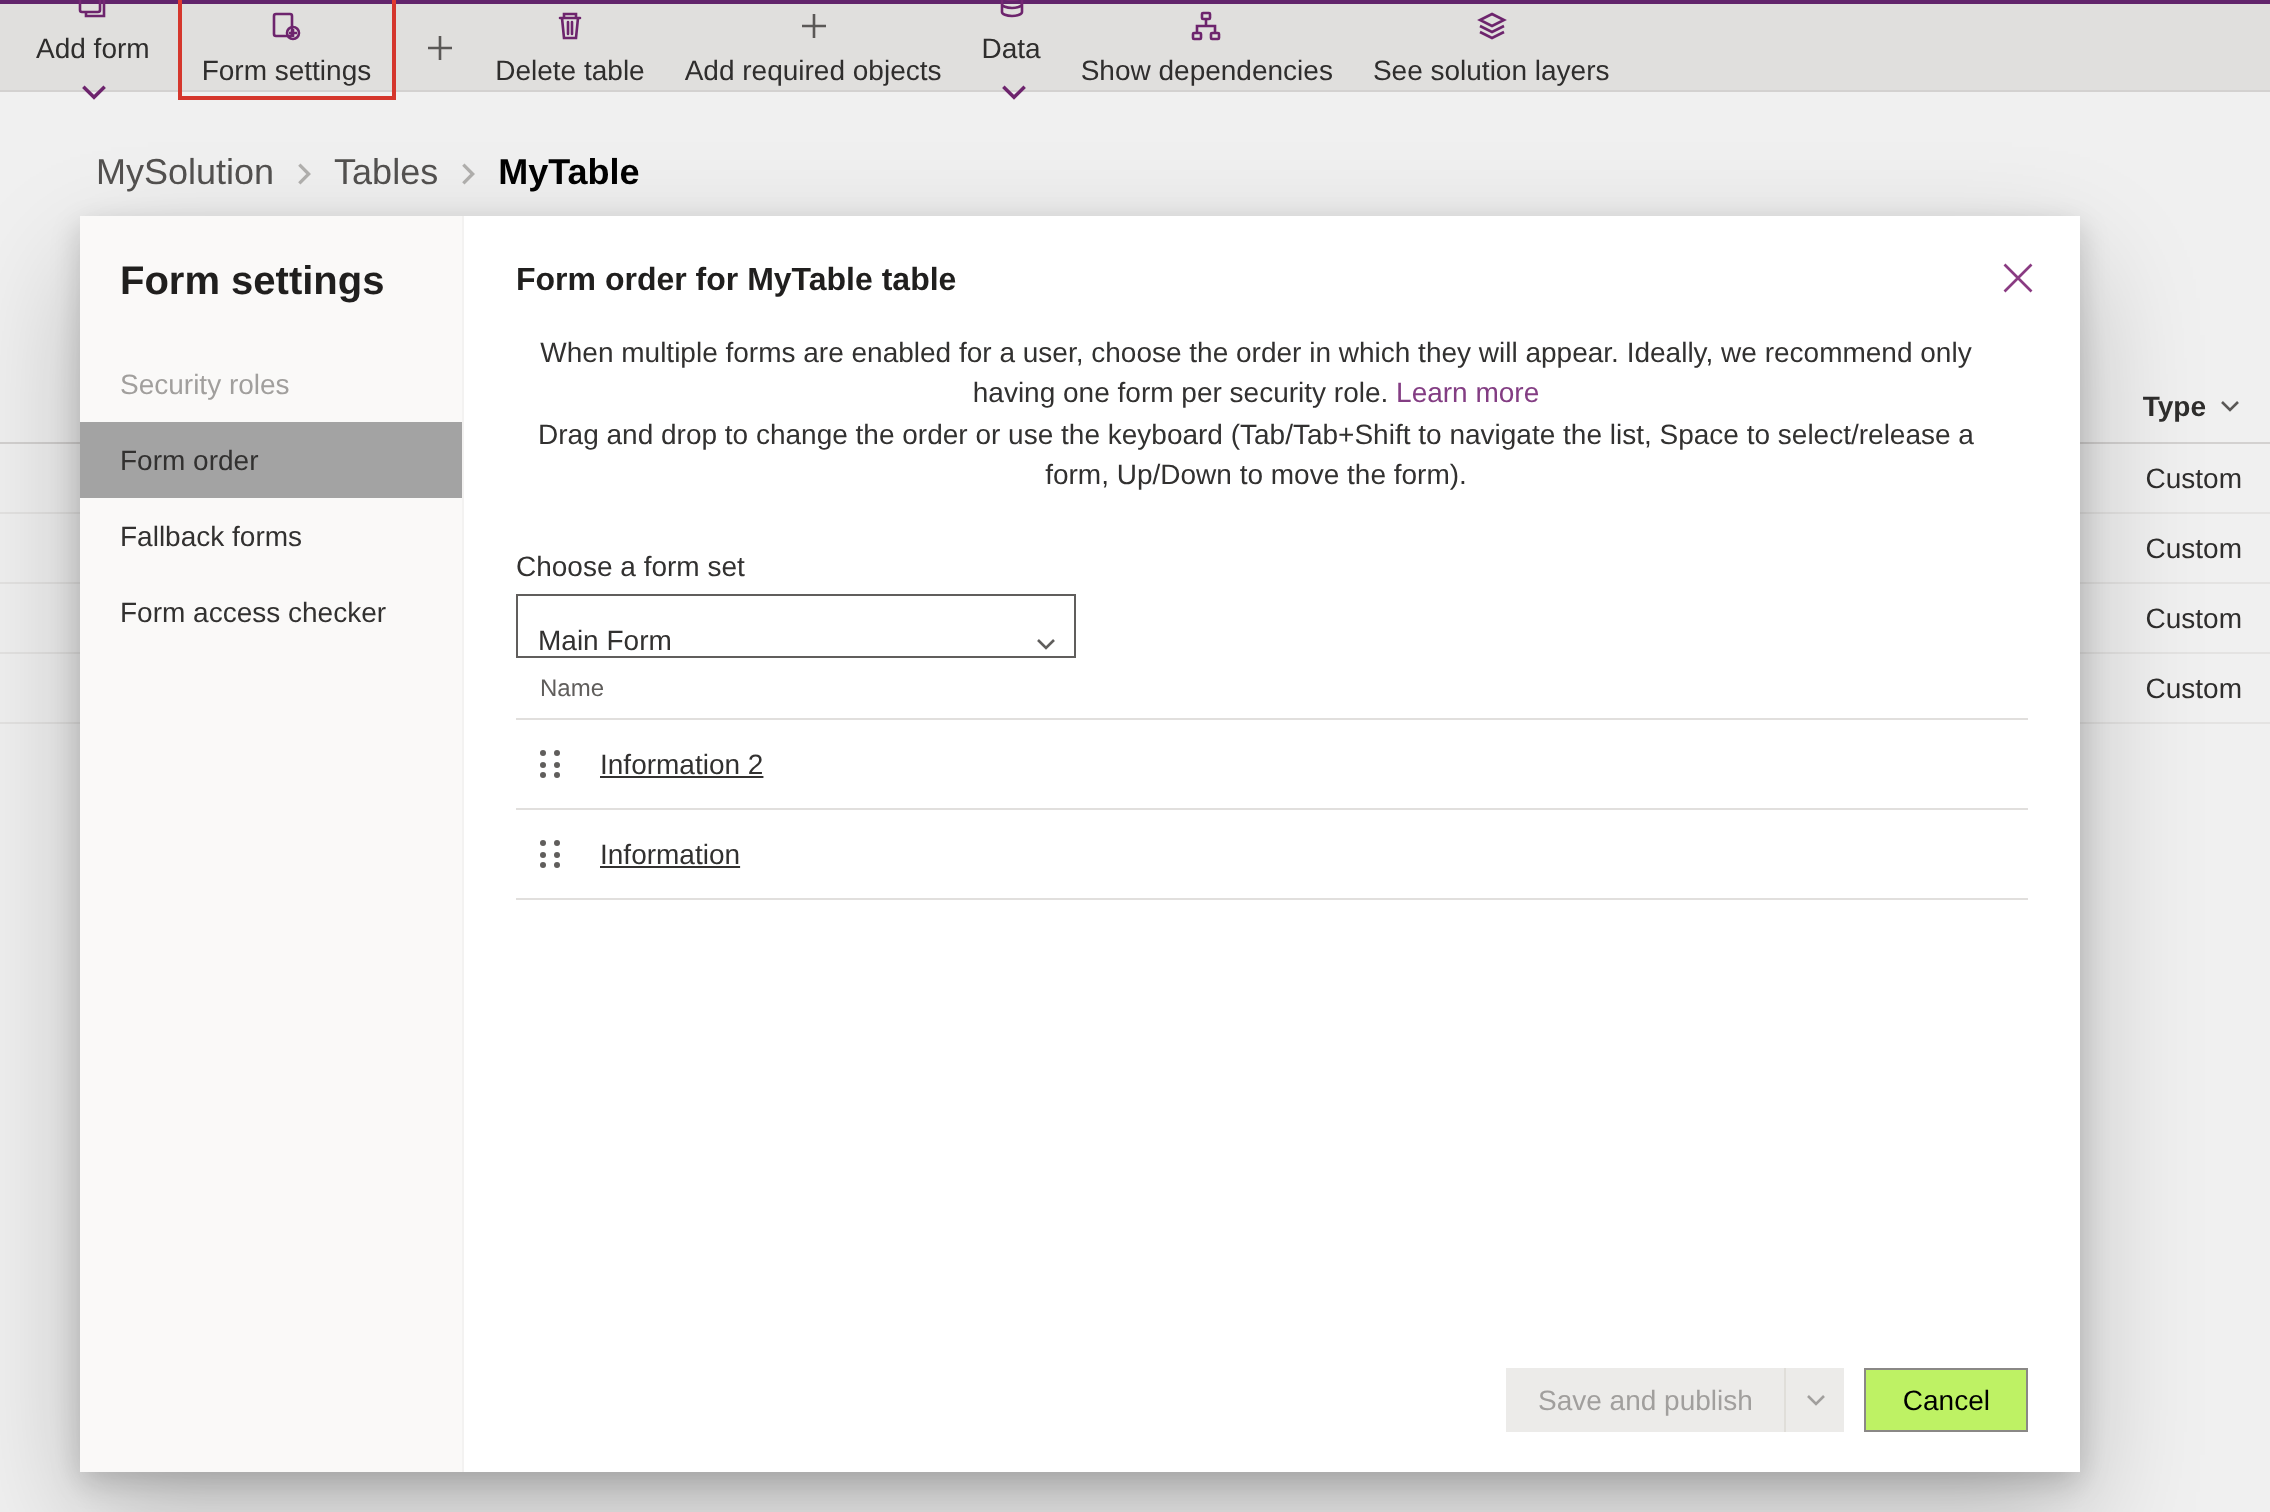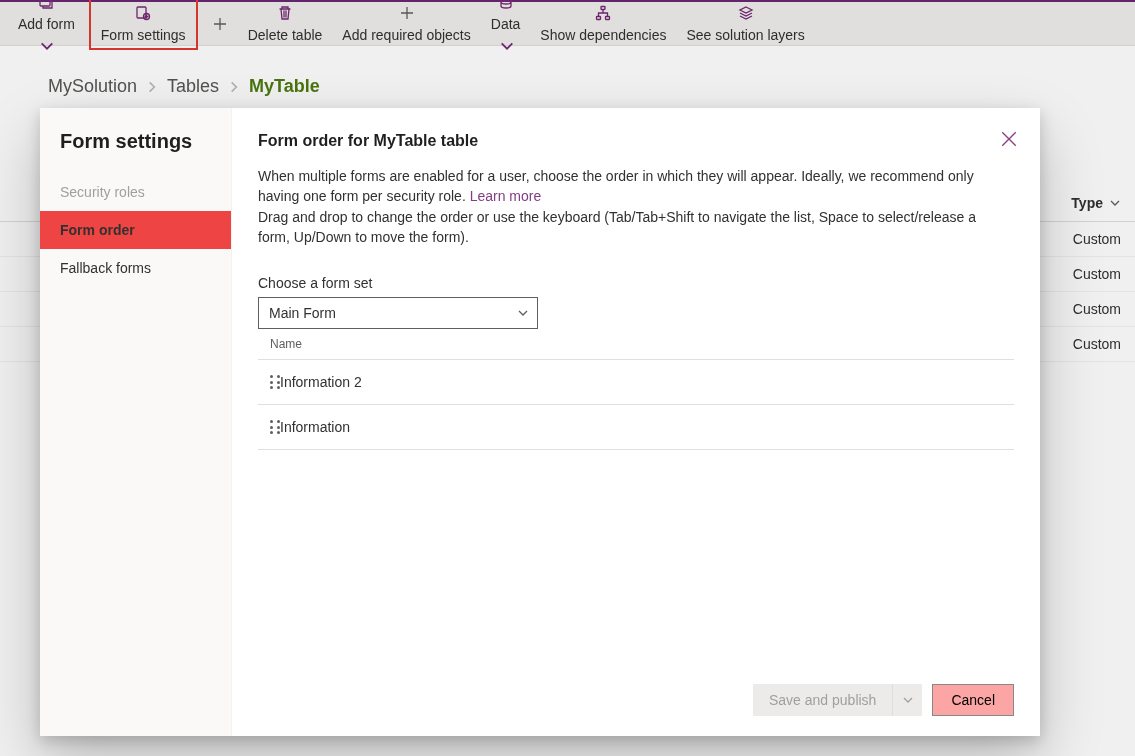--- a/index.html
+++ b/index.html
@@ -72,21 +72,21 @@
     
     .breadcrumbs{
       display:flex;
       align-items:center;
       gap: 8px;
       padding: 30px 0 0 48px;
       font-size: 18px;
       text-align: right;
     }
     .breadcrumbs .crumb{ color: #595755; cursor:pointer; }
-    .breadcrumbs .crumb.current{ color: #4d7c0f; font-weight:600; cursor:default;}
+    .breadcrumbs .crumb.current{ color: #000000; font-weight:600; cursor:default;}
     .breadcrumbs .sep-chevron{
       width:14px;height:14px; color:#bdbbb9;
     }
     .breadcrumbs .sep-chevron path{ stroke:#bdbbb9; stroke-width:1.4; fill:none; }
 
     
     .bg-table{
       position:absolute;
       top: 195px; left:0; right:0;
     }
@@ -135,22 +135,22 @@
       color:#201f1e;
     }
     .sb-item{
       padding: 11px 20px;
       font-size:14px;
       color: var(--text-primary);
       cursor:pointer;
     }
     .sb-item.dim{ color: #a19f9d; }
     .sb-item.active{
-      background:#ef4444;
-      font-weight:700;
+      background:#a3a3a3;
+      font-weight:400;
     }
 
     .dialog-main{
       flex:1;
       padding: 24px 26px 20px;
       position:relative;
       display:flex;
       flex-direction:column;
     }
     .dialog-main h2{
@@ -164,54 +164,56 @@
       cursor:pointer;
     }
     .close-x svg{ width:18px;height:18px; display:block;}
     .close-x svg path{ stroke: #8a3b82; stroke-width:1.2; }
 
     .desc{
       font-size:14px;
       color:#323130;
       line-height: 1.45;
       max-width: 740px;
+      text-align: center;
     }
     .desc a{ color: var(--text-link); text-decoration:none; cursor:pointer; }
 
     .field-label{
       font-size:14px; font-weight:400; margin-top:28px; margin-bottom:6px;
     }
     .select{
       width: 280px;
       height: 32px;
       border:1px solid #605e5c;
       display:flex;
-      align-items:center;
+      align-items:flex-end;
       justify-content:space-between;
       padding: 0 8px 0 10px;
       cursor:pointer;
       font-size:14px;
     }
     .select svg{ width:12px; height:12px; }
     .select svg path{ stroke:#605e5c; stroke-width:1.3; fill:none; }
 
     .list-head{
       padding: 8px 12px;
       font-size:12px;
       color: var(--text-secondary);
       border-bottom:1px solid var(--border-subtle);
     }
     .list-row{
       display:flex;
       align-items:center;
-      gap:0;
+      gap:20px;
       padding: 14px 12px;
       border-bottom:1px solid var(--border-subtle);
       font-size:14px;
       cursor:grab;
+      text-decoration:underline;
     }
     .grip{
       width:10px; height:14px; position:relative;
       flex-shrink:0;
     }
     .grip span{
       position:absolute; width:3px;height:3px; border-radius:50%; background:#605e5c;
     }
     .grip span:nth-child(1){top:0;left:0;}
     .grip span:nth-child(2){top:0;right:0;}
@@ -246,21 +248,21 @@
       border-left:1px solid #e0ded9;
       width:30px;
       display:flex;align-items:center;justify-content:center;
       cursor:not-allowed;
     }
     .split-btn .caret svg{width:12px;height:12px;}
     .split-btn .caret svg path{ stroke:#a19f9d; stroke-width:1.3; fill:none;}
     .btn-cancel{
       height:32px;
       padding: 0 18px;
-      background:#fca5a5;
+      background:#bef264;
       border:1px solid #8a8886;
       font-size:14px;
       cursor:pointer;
     }
     .sort-chevron path{ stroke:#605e5c; stroke-width:1.3; fill:none;}
   </style>
 </head>
 <body>
 
 <div class="top-accent"></div>
@@ -372,20 +374,21 @@
 </div>
 
 <div class="overlay"></div>
 
 <div class="dialog">
   <div class="dialog-sidebar">
     <h1>Form settings</h1>
     <div class="sb-item dim">Security roles</div>
     <div class="sb-item active">Form order</div>
     <div class="sb-item">Fallback forms</div>
+    <div class="sb-item">Form access checker</div>
   </div>
   <div class="dialog-main">
     <div class="close-x">
       <svg viewBox="0 0 16 16">
           <path d="M2 2l12 12M14 2L2 14"></path>
         </svg>
     </div>
     <h2>Form order for MyTable table</h2>
 
     <div class="desc">

